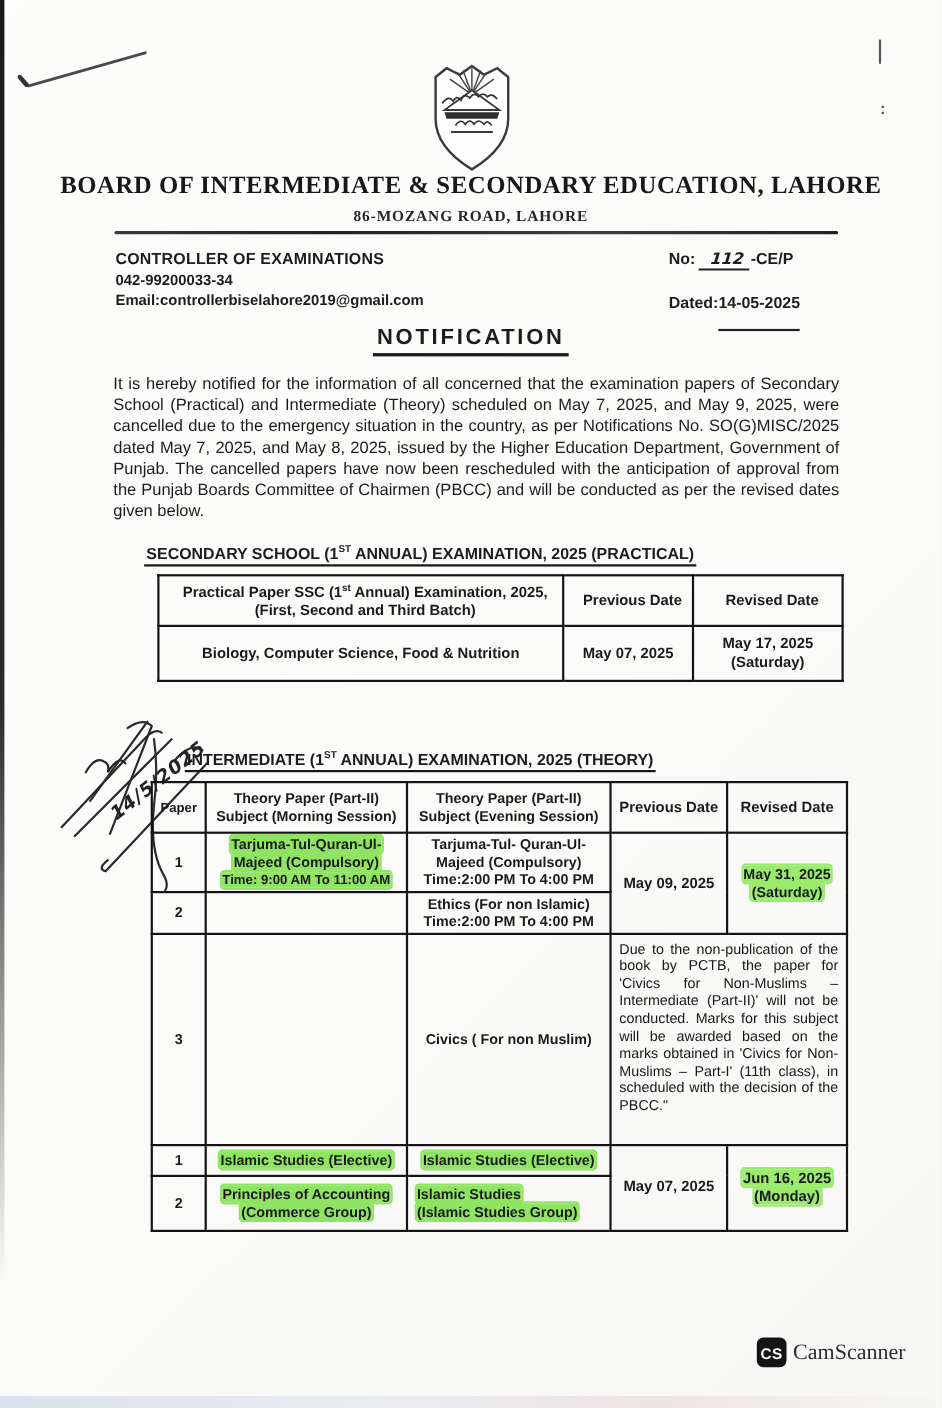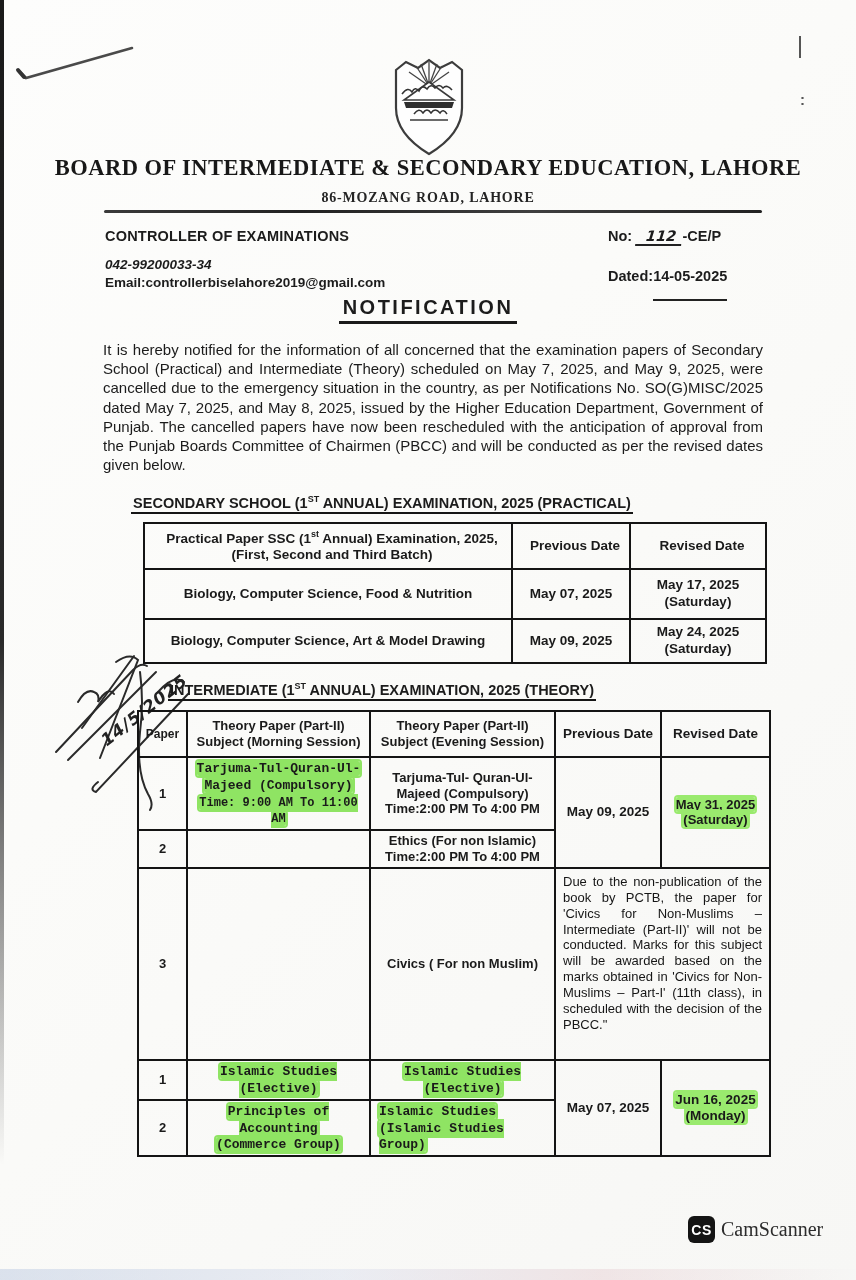--- a/index.html
+++ b/index.html
@@ -21,21 +21,21 @@
   
   .logo { position:absolute; left:388px; top:56px; }
   .board-name { position:absolute; left:0; top:155px; width:856px; text-align:center;
     font-family:"Liberation Serif", serif; font-weight:bold; font-size:22.5px; letter-spacing:.5px; color:#181818; }
   .address { position:absolute; left:0; top:190px; width:856px; text-align:center;
     font-family:"Liberation Serif", serif; font-weight:bold; font-size:14px; letter-spacing:.8px; color:#242424; }
   .head-rule { position:absolute; left:104px; top:210px; width:658px; height:3px;
     background:linear-gradient(to right,#3a3a3a,#222 30%,#3f3f3f 65%,#222); border-radius:2px; }
   .contact { position:absolute; left:105px; top:228px; font-weight:bold; }
   .contact .l1 { font-size:14.5px; letter-spacing:.2px; }
-  .contact .l2 { font-size:13.5px; margin-top:13px;font-style:italic; }
+  .contact .l2 { font-size:13.5px; margin-top:3px; }
   .contact .l3 { font-size:13.5px; margin-top:3px; }
   .refblock { position:absolute; left:608px; top:228px; font-weight:bold; font-size:14.5px; }
   .ref-num { display:inline-block; font-family:"DejaVu Sans", sans-serif; font-style:italic;
     border-bottom:2px solid #222; padding:0 6px 0 10px; transform:skewX(-6deg); }
   .dated-line { margin-top:22px; }
   .dated-val { border-bottom:2px solid #222; padding-bottom:15px; }
   .notif-title-wrap { position:absolute; left:0; top:296px; width:856px; text-align:center; }
   .notif-title { display:inline-block; font-size:20px; font-weight:bold; letter-spacing:2.5px;
     border-bottom:3px solid #1a1a1a; padding:0 4px 2px; }
   .body-par { position:absolute; left:103px; top:340px; width:660px;
@@ -50,21 +50,21 @@
     font-weight:bold; color:#1a1a1a; padding:2px 4px; overflow:hidden; }
   .t1 { left:143px; top:522px; width:622px; }
   .t1 th { font-size:13.5px; line-height:1.2;padding-left:12px; }
   .t1 td { font-size:13.5px; line-height:1.25; }
   .t2 { left:137px; top:710px; width:632px; }
   .t2 th { font-size:13px; line-height:1.25; }
   .t2 td { font-size:13px; line-height:1.22; }
   .t2 .small { font-size:12px; }
   .note-cell { text-align:justify; font-weight:normal; font-size:13.2px; line-height:1.3;
     padding:5px 7px; vertical-align:top; color:#161616; }
-  .hl { background:#8fe463; box-shadow:0 0 0 2px #8fe463; border-radius:2px; display:inline;font-family:Liberation Mono, monospace; }
+  .hl { background:#8fe463; box-shadow:0 0 0 2px #8fe463; border-radius:2px; display:inline; }
   .hl2 { background:#9aea6e; box-shadow:0 0 0 2px #9aea6e; border-radius:2px; display:inline; }
   
   .signature { position:absolute; left:38px; top:632px; }
   .hand-date { position:absolute; left:92px; top:700px; transform:rotate(-38deg);
     font-family:"DejaVu Sans", sans-serif; font-style:italic; font-size:17px; font-weight:bold; color:#222; letter-spacing:1px; }
   
   .camscanner { position:absolute; left:688px; top:1216px; display:flex; align-items:center; gap:6px; }
   .cs-badge { width:27px; height:27px; background:#141414; border-radius:6px; color:#fff;
     font-weight:bold; font-size:14px; display:flex; align-items:center; justify-content:center;
     font-family:"Liberation Sans", sans-serif; letter-spacing:.5px; }
@@ -140,25 +140,20 @@
         <span>(First, Second and Third Batch)</span>
       </th>
       <th>Previous Date</th>
       <th>Revised Date</th>
     </tr>
     <tr style="height:50px">
       <td>Biology, Computer Science, Food &amp; Nutrition</td>
       <td>May 07, 2025</td>
       <td><span>May 17, 2025</span><br><span>(Saturday)</span></td>
     </tr>
-    <tr style="height:44px">
-      <td>Biology, Computer Science, Art &amp; Model Drawing</td>
-      <td>May 09, 2025</td>
-      <td><span>May 24, 2025</span><br><span>(Saturday)</span></td>
-    </tr>
   </tbody>
     </table>
 
   <svg class="signature" width="210" height="185" viewBox="0 0 210 185">
     <g fill="none" stroke="#2a2a2a" stroke-width="2" stroke-linecap="round">
       <path d="M18 120 L95 38 q8 -8 14 -4"></path>
       <path d="M30 128 L118 40"></path>
       <path d="M60 150 q-10 8 -2 10 L150 62"></path>
       <path d="M40 70 q8 -14 16 -10 q6 2 4 10 q10 -16 16 -8"></path>
       <path d="M78 30 q14 -10 22 -2 L62 126"></path>

